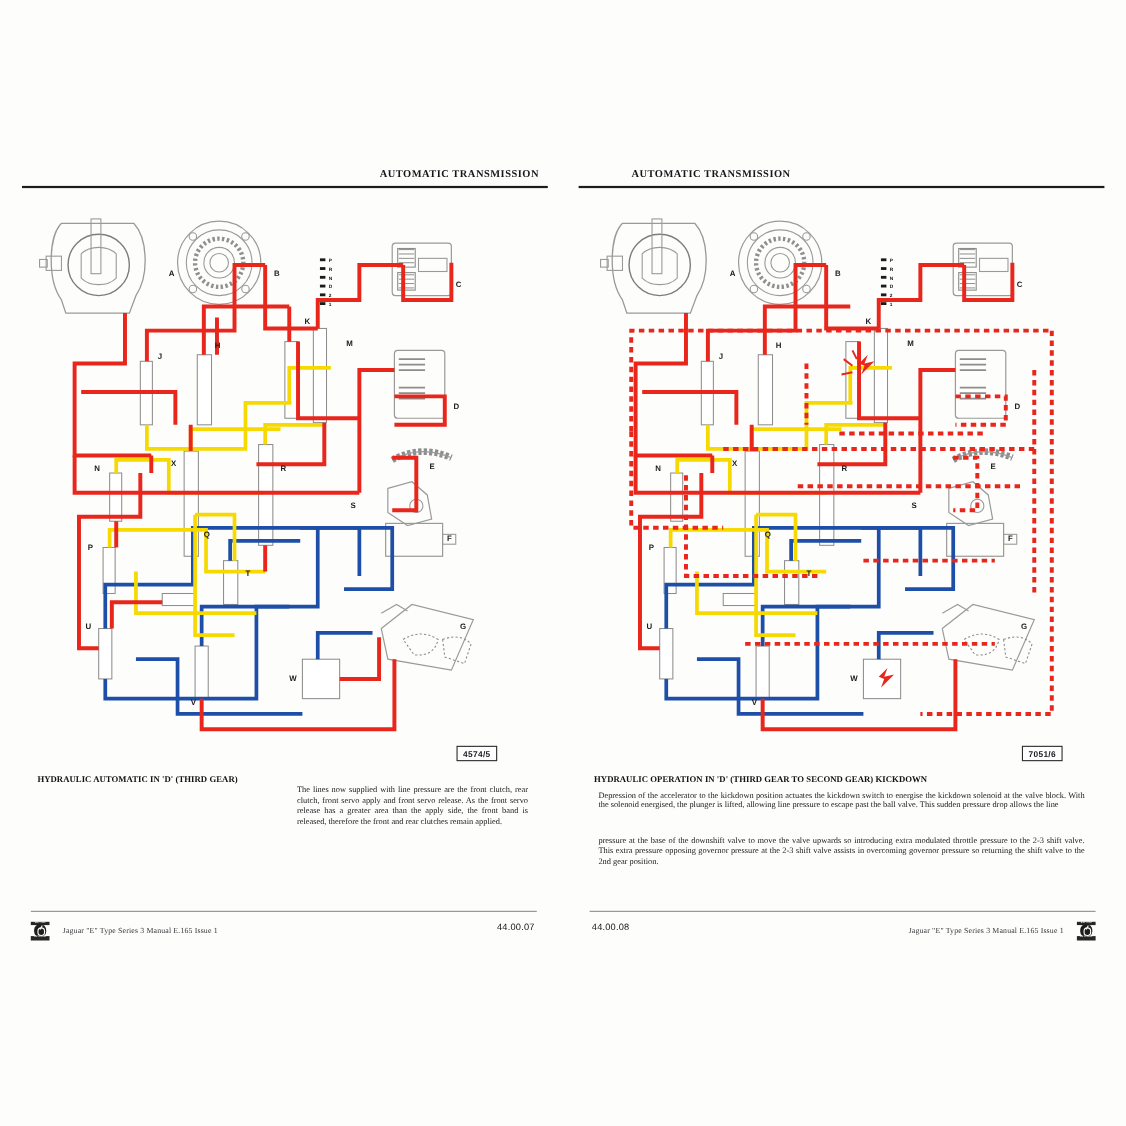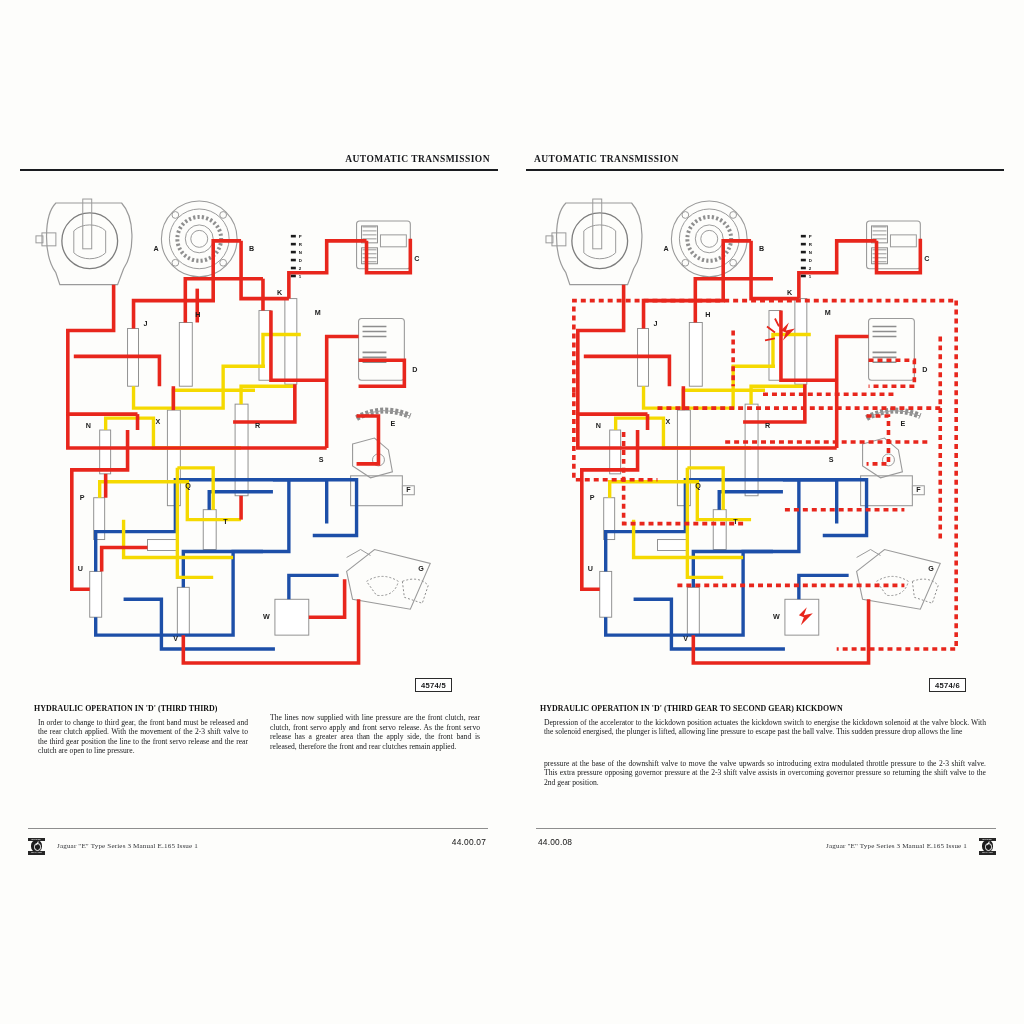--- a/index.html
+++ b/index.html
@@ -12,21 +12,21 @@
   .spread{position:relative;width:1024px;height:1024px;display:flex;}
   .page{position:relative;width:512px;height:1024px;background:#fdfdfb;}
   .page-inner{position:absolute;left:0;top:0;right:0;bottom:0;}
 
   
   .hdr{position:absolute;top:148px;height:18px;width:100%;}
   .hdr .t{
     position:absolute;bottom:2px;
     font-family:"Liberation Serif", serif;
     font-weight:bold;font-size:9.5px;letter-spacing:.45px;
-    color:#15161a;white-space:nowrap;
+    color:#15161a;white-space:nowrap;margin-left:40px;
   }
   .page-l .hdr .t{right:22px;}
   .page-r .hdr .t{left:22px;}
   .hdr .rule{
     position:absolute;bottom:-5px;height:2.1px;background:#1a1c20;
   }
   .page-l .hdr .rule{left:20px;right:14px;}
   .page-r .hdr .rule{left:14px;right:20px;}
 
   
@@ -308,22 +308,21 @@
             <text class="cal" x="236" y="440">W</text>
             <text class="cal" x="128" y="244">X</text>
           </g>
         </svg>
 
         <div class="refbox">4574/5</div>
       </div>
 
       <div class="body">
         <div class="col">
-          <h4>HYDRAULIC OPERATION IN 'D' (THIRD THIRD)</h4>
-          <p>In order to change to third gear, the front band must be released and the rear clutch applied. With the movement of the 2-3 shift valve to the third gear position the line to the front servo release and the rear clutch are open to line pressure.</p>
+          <h4>HYDRAULIC AUTOMATIC IN 'D' (THIRD GEAR)</h4>
         </div>
         <div class="col">
           <p class="spacer-top">The lines now supplied with line pressure are the front clutch, rear clutch, front servo apply and front servo release. As the front servo release has a greater area than the apply side, the front band is released, therefore the front and rear clutches remain applied.</p>
         </div>
       </div>
 
       <div class="foot">
         <div class="rule"></div>
         <div class="row">
           <div class="logo">
@@ -510,21 +509,21 @@
             <text class="cal" x="228" y="248">R</text>
             <text class="cal" x="292" y="282">S</text>
             <text class="cal" x="196" y="344">T</text>
             <text class="cal" x="50" y="392">U</text>
             <text class="cal" x="146" y="462">V</text>
             <text class="cal" x="236" y="440">W</text>
             <text class="cal" x="128" y="244">X</text>
           </g>
         </svg>
 
-        <div class="refbox">4574/6</div>
+        <div class="refbox">7051/6</div>
       </div>
 
       <div class="body">
         <div class="col">
           <h4>HYDRAULIC OPERATION IN 'D' (THIRD GEAR TO SECOND GEAR) KICKDOWN</h4>
           <p>Depression of the accelerator to the kickdown position actuates the kickdown switch to energise the kickdown solenoid at the valve block. With the solenoid energised, the plunger is lifted, allowing line pressure to escape past the ball valve. This sudden pressure drop allows the line</p>
         </div>
         <div class="col">
           <p>pressure at the base of the downshift valve to move the valve upwards so introducing extra modulated throttle pressure to the 2-3 shift valve. This extra pressure opposing governor pressure at the 2-3 shift valve assists in overcoming governor pressure so returning the shift valve to the 2nd gear position.</p>
         </div>

